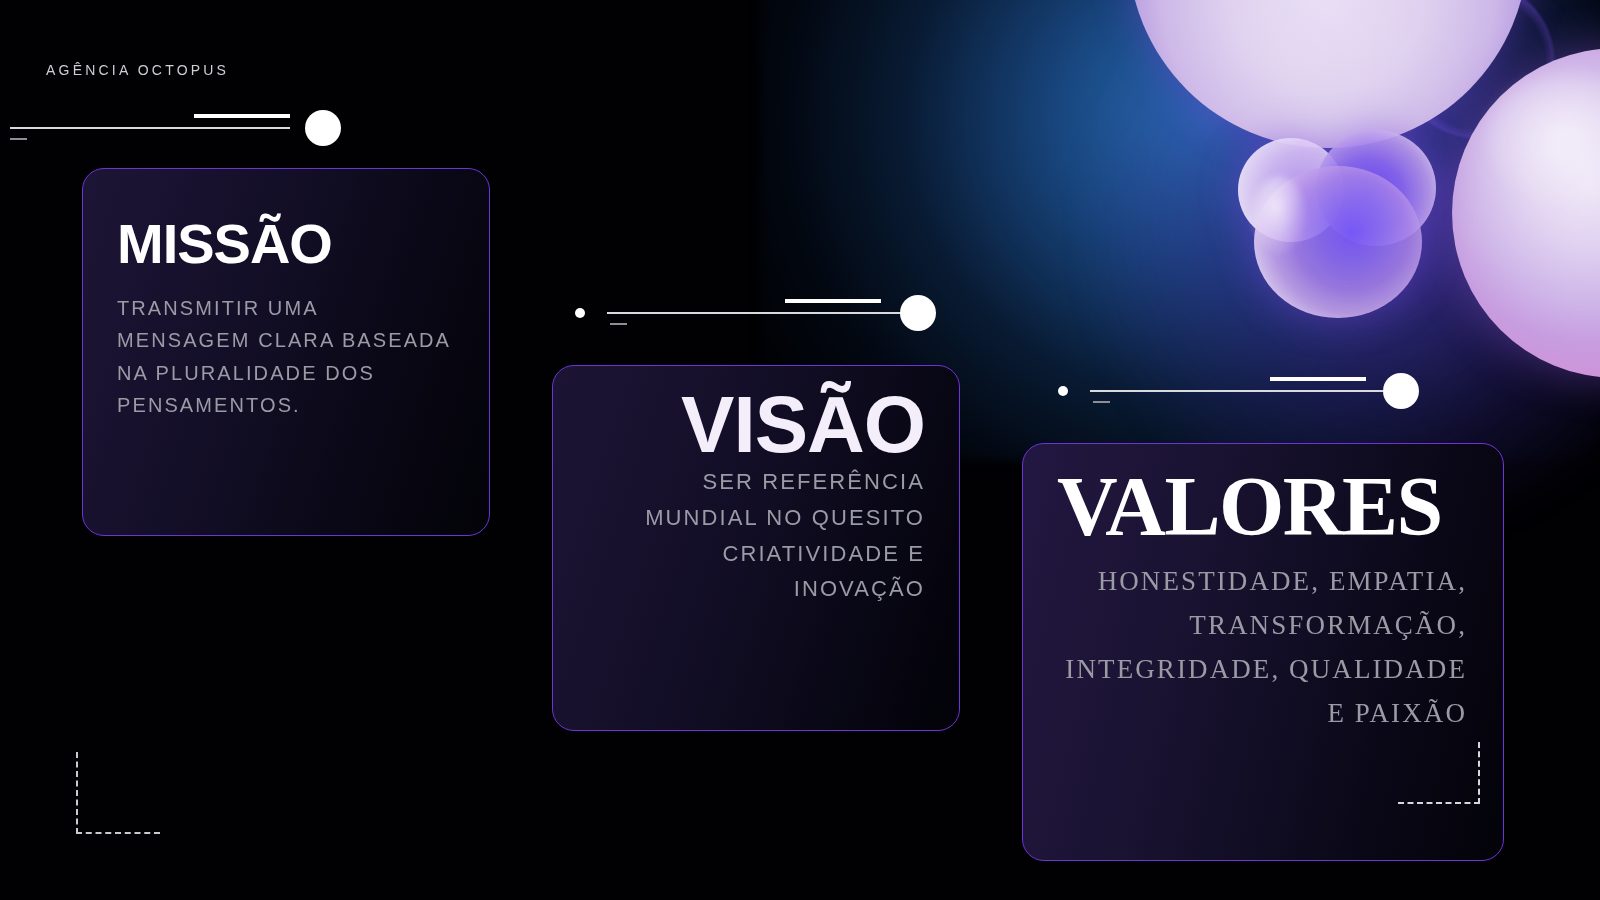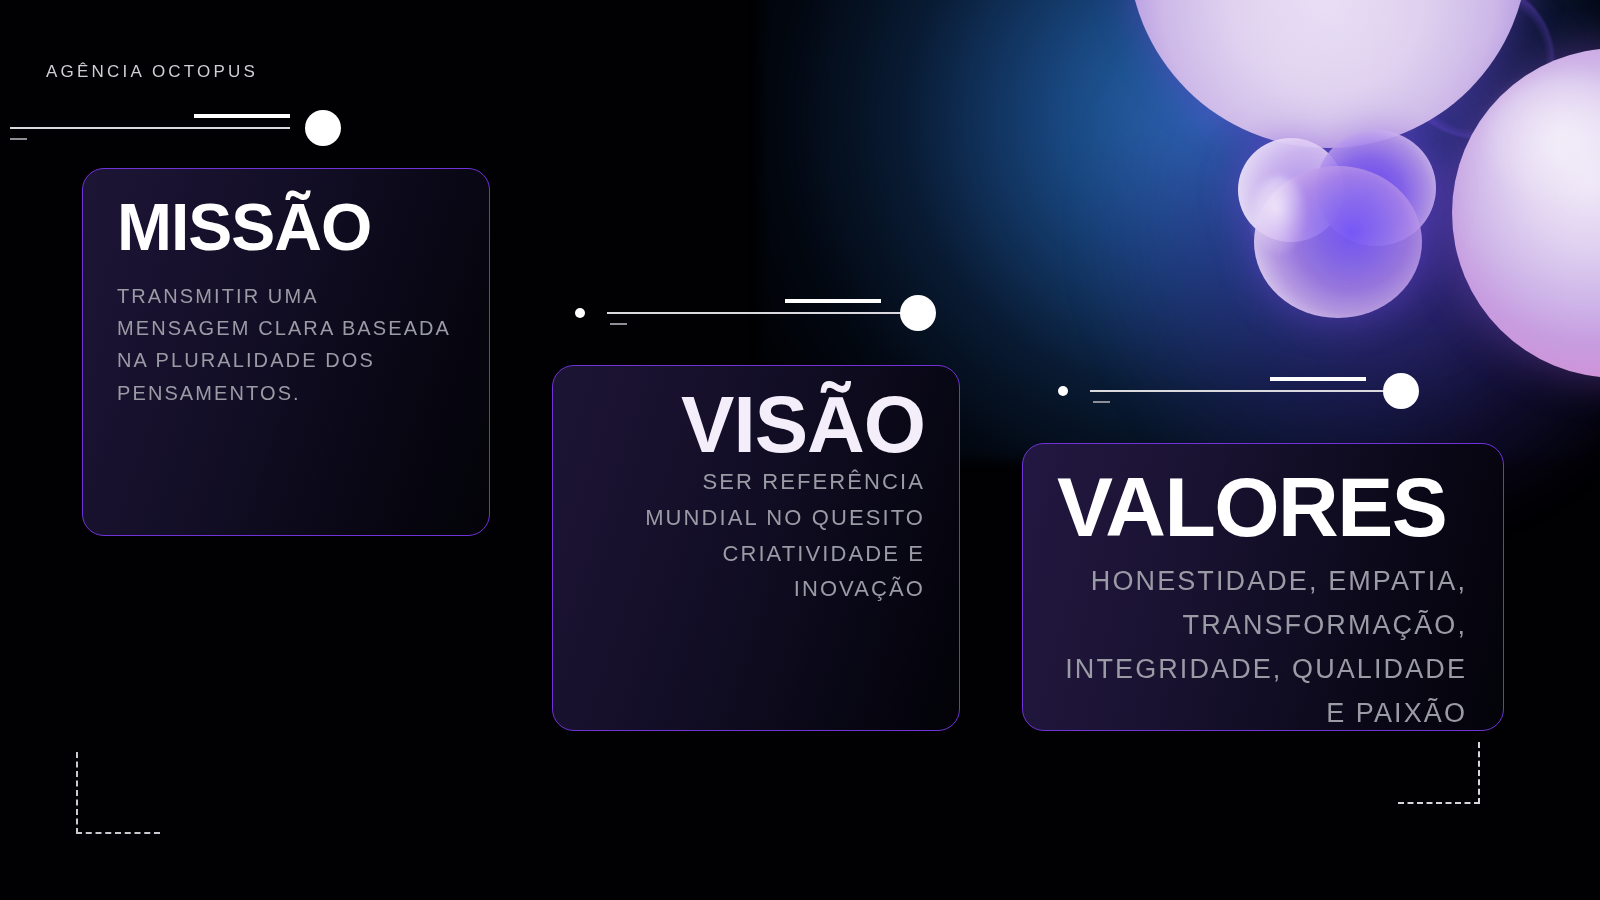--- a/index.html
+++ b/index.html
@@ -173,21 +173,21 @@
         rgba(120,80,235,0.55) 72%,
         rgba(186,160,238,0.85) 84%,
         rgba(236,226,248,0.92) 93%,
         rgba(160,130,230,0.30) 100%);
     filter:blur(1px);
   }
 
   
   #brand {
     position:absolute; left:46px; top:62px;
-    font-size:17px; letter-spacing:3.2px;
+    font-size:14px; letter-spacing:3.2px;
     color:#cfcfd4; font-weight:400;
     white-space:nowrap;
   }
 
   
   .deco { position:absolute; height:46px; pointer-events:none; }
   .deco .dot-sm {
     position:absolute; width:10px; height:10px;
     border-radius:50%; background:#fff;
     left:0px; top:18px;
@@ -257,48 +257,50 @@
   
   #card-missao {
     left:82px; top:168px; width:408px; height:368px;
     background:linear-gradient(108deg,
         #1d1535 0%, #191230 18%, #140f28 38%,
         #0d0a1c 60%, #070611 80%, #030308 100%);
     padding:26px 32px 24px 34px;
     justify-content:flex-start;
   }
   #card-missao .title {
-    font-size:66px; letter-spacing:-1px;
+    font-size:56px; letter-spacing:-1px;
     margin-bottom:20px;
+    margin-top:22px;
   }
   #card-missao .body { font-size:20px; }
 
   
   #card-visao {
     left:552px; top:365px; width:408px; height:366px;
     background:linear-gradient(108deg,
         #1c1434 0%, #19122f 20%, #130e27 42%,
         #0c0a1b 64%, #060510 84%, #020207 100%);
     padding:20px 34px 24px 30px;
     text-align:right;
   }
   #card-visao .title {
     font-size:80px; letter-spacing:-1px;
     color:#f4eefb;
   }
   #card-visao .body { font-size:22px;text-align:right; }
 
   
   #card-valores {
-    left:1022px; top:443px; width:482px; height:288px;
+    left:1022px; top:443px; width:482px; height:418px;
     background:linear-gradient(104deg,
         #221741 0%, #1e1539 18%, #191230 36%,
         #110d24 56%, #090715 78%, #030309 100%);
     padding:22px 36px 22px 34px;
     text-align:right;
+    font-family:Liberation Serif, serif;
   }
   #card-valores .title {
     font-size:84px; letter-spacing:-1.5px;
     text-align:left;
     margin-bottom:12px;
   }
   #card-valores .body { font-size:27px; }
 
   
   .bracket { position:absolute; pointer-events:none; }

